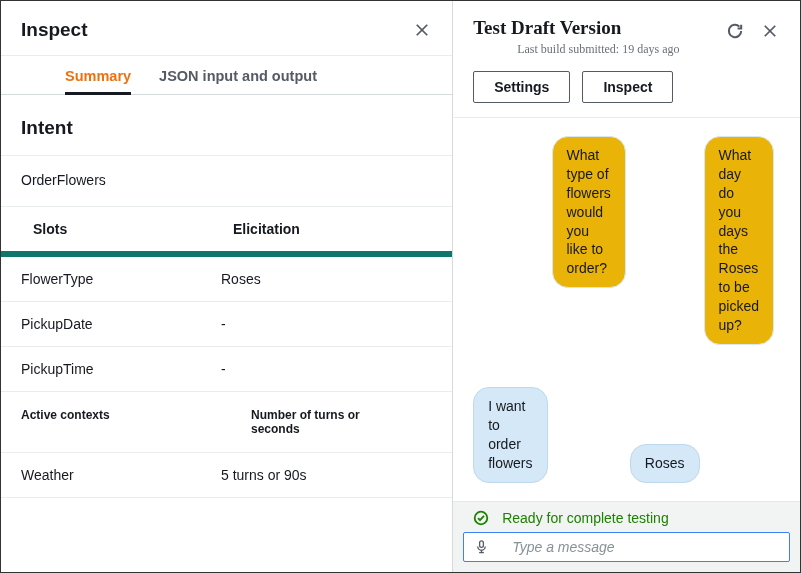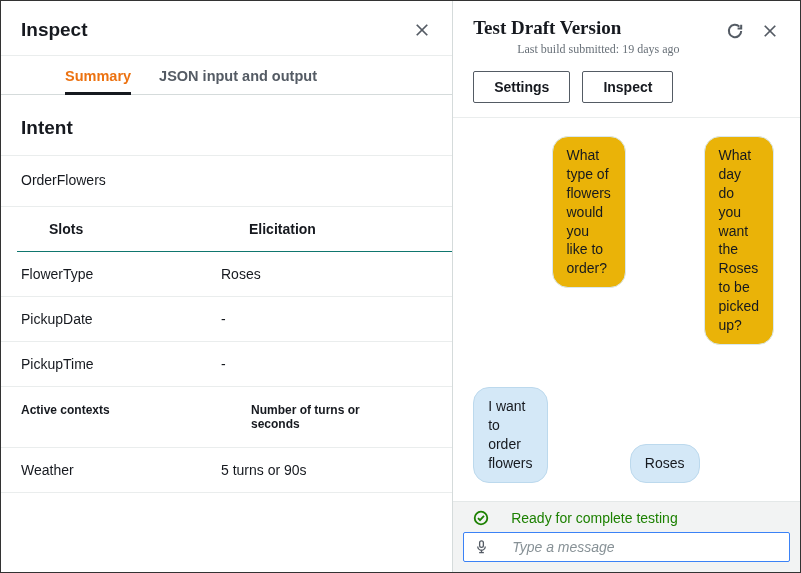--- a/index.html
+++ b/index.html
@@ -40,22 +40,22 @@
 
     .left-body { flex:1; overflow-y: auto; position: relative; }
 
     .scroll-inner { padding: 0; }
     .intent-section { padding: 22px 20px 16px 20px; border-bottom: 1px solid #eaeded; }
     .intent-section h2 { font-size: 19px; font-weight: 700; }
     .intent-name { padding: 16px 20px 18px 20px; font-size: 14px; border-bottom: 1px solid #eaeded; }
 
     .slots-table { width: 100%; }
     .slots-header {
-      display: flex; padding: 14px 32px; border-bottom: 1px solid #0f766e;
-      font-weight: 700; font-size: 14px; margin-left: 16px;
+      display: flex; padding: 14px 32px; border-bottom: 6px solid #0f766e;
+      font-weight: 700; font-size: 14px;
     }
     .col-left { width: 200px; }
     .col-right { flex: 1; }
     .slot-row {
       display: flex; padding: 14px 20px; border-bottom: 1px solid #eaeded;
       font-size: 14px;
     }
 
     .contexts-header {
       display: flex; padding: 16px 20px; border-bottom: 1px solid #eaeded;
@@ -103,21 +103,21 @@
     .msg-bot {
       align-self: flex-start; background: #eab308; border: 1px solid #d9e8ef;
       color: #16191f;
     }
 
     .chat-area::-webkit-scrollbar { width: 14px; }
     .chat-area::-webkit-scrollbar-track { background: #f2f3f3; }
     .chat-area::-webkit-scrollbar-thumb { background: #c1c6cc; }
 
     .status-bar {
-      padding: 8px 20px 6px 20px; display:flex; align-items:flex-start; gap: 22px;
+      padding: 8px 20px 6px 20px; display:flex; align-items:flex-start; gap: 13px;
       background: #f2f3f3;
       font-size: 14px; color: #1d8102; border-top:1px solid #e4e8e8;
     }
     .check-icon { width: 16px; height: 16px; color:#1d8102; }
 
     .input-bar {
       padding: 0 10px 10px 10px; background: #f2f3f3;
     }
     .input-inner {
       background: #fff; border: 1px solid #3b82f6; border-radius: 2px;
@@ -213,21 +213,21 @@
 
     <div class="test-buttons">
       <button class="btn">Settings</button>
       <button class="btn">Inspect</button>
     </div>
 
     <div class="chat-area">
       <div class="msg msg-user">I want to order flowers</div>
       <div class="msg msg-bot">What type of flowers would you like to order?</div>
       <div class="msg msg-user">Roses</div>
-      <div class="msg msg-bot">What day do you want the Roses to be picked up?</div>
+      <div class="msg msg-bot">What day do you days the Roses to be picked up?</div>
       <div style="height:40px;"></div>
     </div>
 
     <div class="status-bar">
       <span class="check-icon">
         <svg viewBox="0 0 16 16" width="16" height="16" fill="none" stroke="currentColor" stroke-width="1.8">
           <circle cx="8" cy="8" r="6.3"></circle>
           <path d="M5 8.2l2 2 4-4.4"></path>
         </svg>
       </span>

